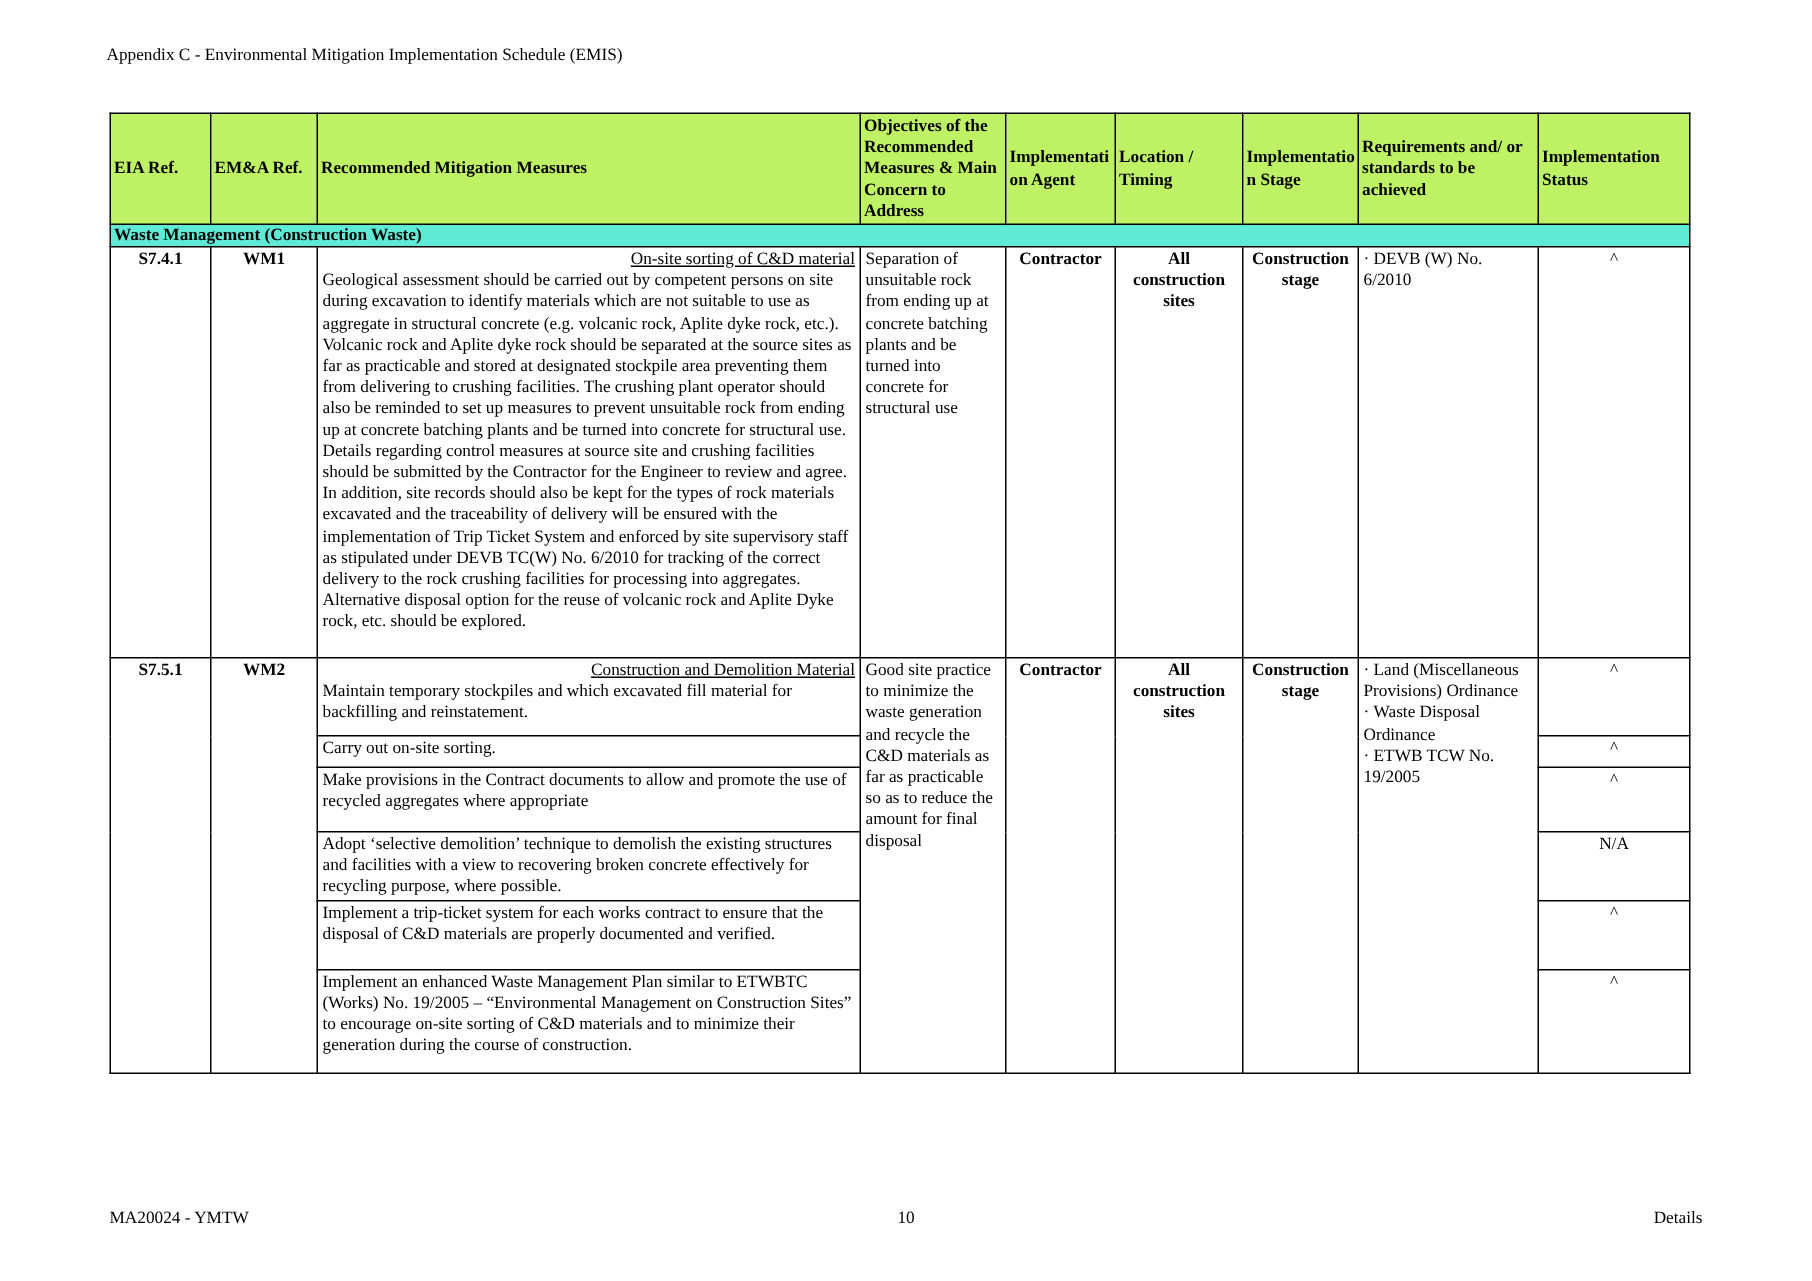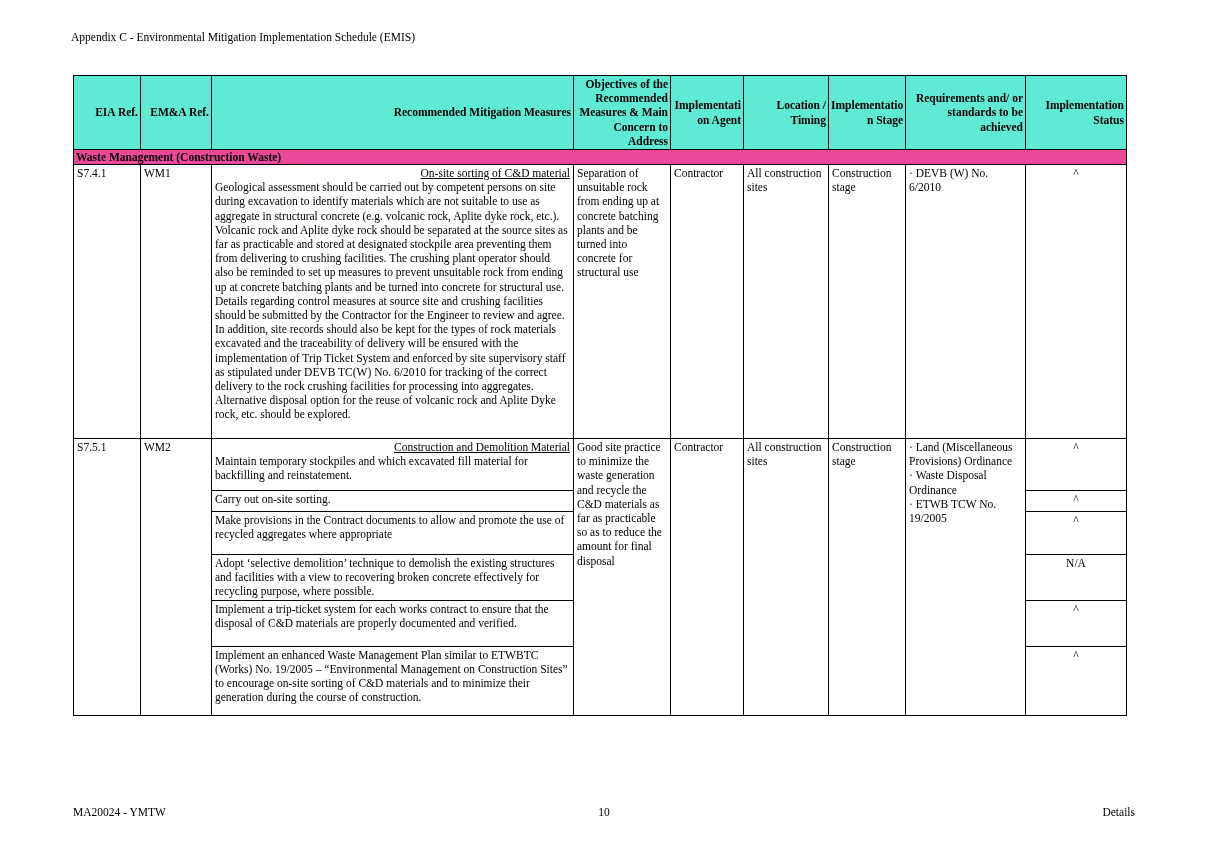--- a/index.html
+++ b/index.html
@@ -14,30 +14,30 @@
   table.emis{
     position:absolute;left:73px;top:75px;width:1053px;
     border-collapse:collapse;table-layout:fixed;
   }
   table.emis th, table.emis td{
     border:1px solid #000;vertical-align:top;
     font-size:11.5px;line-height:14.2px;padding:1px 3px;
     overflow:hidden;
   }
   table.emis th{
-    font-weight:bold;text-align:right;vertical-align:middle;
-    background:#5eead4;white-space:pre-line;padding:1px 2px;
+    font-weight:bold;text-align:left;vertical-align:middle;
+    background:#bef264;white-space:pre-line;padding:1px 2px;
   }
   tr.head{height:73px;}
   tr.section-row td{
-    background:#ec4899;font-weight:bold;text-align:left;
+    background:#5eead4;font-weight:bold;text-align:left;
     padding:0 2px;line-height:14px;
   }
   tr.section-row{height:15px;}
-  .c-center{}
+  .c-center{text-align:center;font-weight:bold;}
   .c-left{text-align:left;}
   .c-status{text-align:center;}
   .m-title{text-decoration:underline;text-align:right;}
   .req::before{content:"\00b7\00a0";}
   tr.row1{height:274px;}
   tr.r2-1{height:52px;}
   tr.r2-2{height:21px;}
   tr.r2-3{height:43px;}
   tr.r2-4{height:44px;}
   tr.r2-5{height:46px;}

